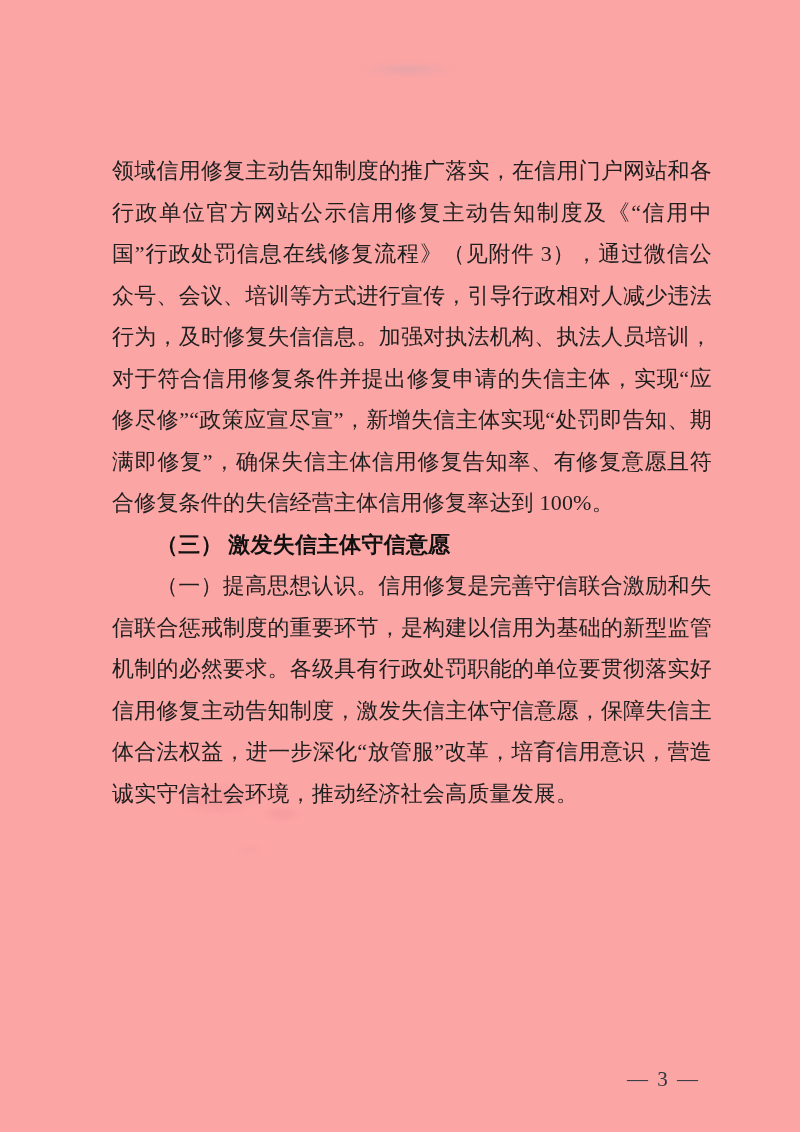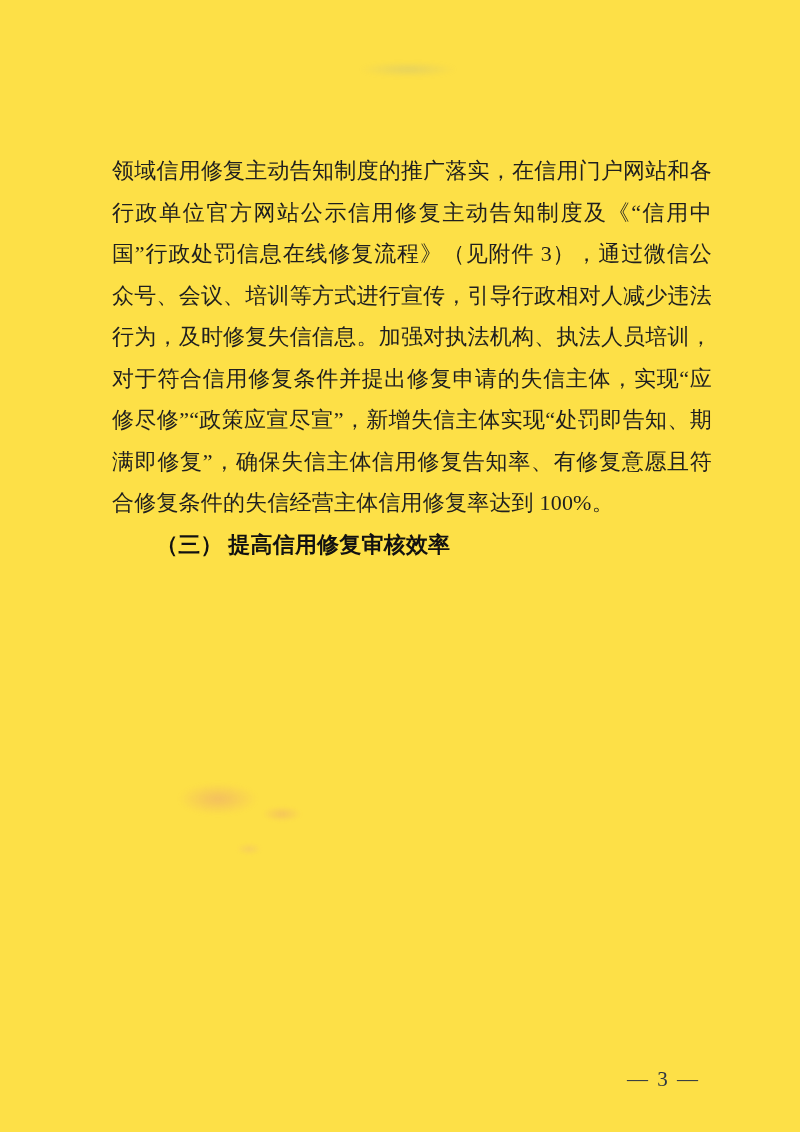--- a/index.html
+++ b/index.html
@@ -4,21 +4,21 @@
 <style>
   html, body {
     margin: 0;
     padding: 0;
     background: #ffffff;
   }
   .page {
     position: relative;
     width: 800px;
     height: 1132px;
-    background: #fde047;
+    background: #fca5a5;
     overflow: hidden;
     font-family: "Liberation Serif", "DejaVu Serif", serif;
   }
   .content {
     position: absolute;
     left: 112px;
     top: 150px;
     width: 600px;
     color: #1f1f1f;
     font-size: 22px;
@@ -80,18 +80,19 @@
 
 <div class="page">
 
   <div class="stain smudge-gray"></div>
   <div class="stain stain-red-1"></div>
   <div class="stain stain-red-2"></div>
   <div class="stain stain-red-3"></div>
 
   <main class="content">
     <p class="block">领域信用修复主动告知制度的推广落实，在信用门户网站和各行政单位官方网站公示信用修复主动告知制度及《“信用中国”行政处罚信息在线修复流程》（见附件 3），通过微信公众号、会议、培训等方式进行宣传，引导行政相对人减少违法行为，及时修复失信信息。加强对执法机构、执法人员培训，对于符合信用修复条件并提出修复申请的失信主体，实现“应修尽修”“政策应宣尽宣”，新增失信主体实现“处罚即告知、期满即修复”，确保失信主体信用修复告知率、有修复意愿且符合修复条件的失信经营主体信用修复率达到 100%。</p>
-    <p class="block indent heading-kaiti">（三） 提高信用修复审核效率</p>
+    <p class="block indent heading-kaiti">（三） 激发失信主体守信意愿</p>
+    <p class="block indent">（一）提高思想认识。信用修复是完善守信联合激励和失信联合惩戒制度的重要环节，是构建以信用为基础的新型监管机制的必然要求。各级具有行政处罚职能的单位要贯彻落实好信用修复主动告知制度，激发失信主体守信意愿，保障失信主体合法权益，进一步深化“放管服”改革，培育信用意识，营造诚实守信社会环境，推动经济社会高质量发展。</p>
   </main>
 
   <div class="page-number">— 3 —</div>
 
 </div>
 
 </body></html>

